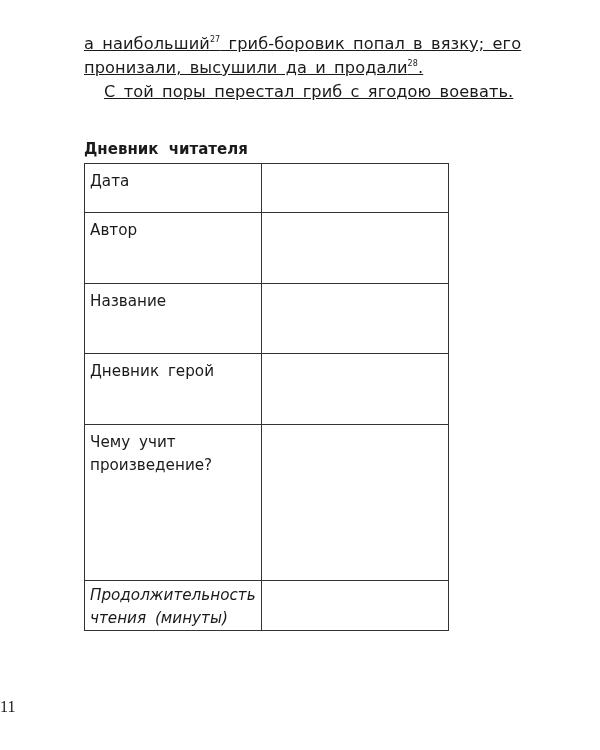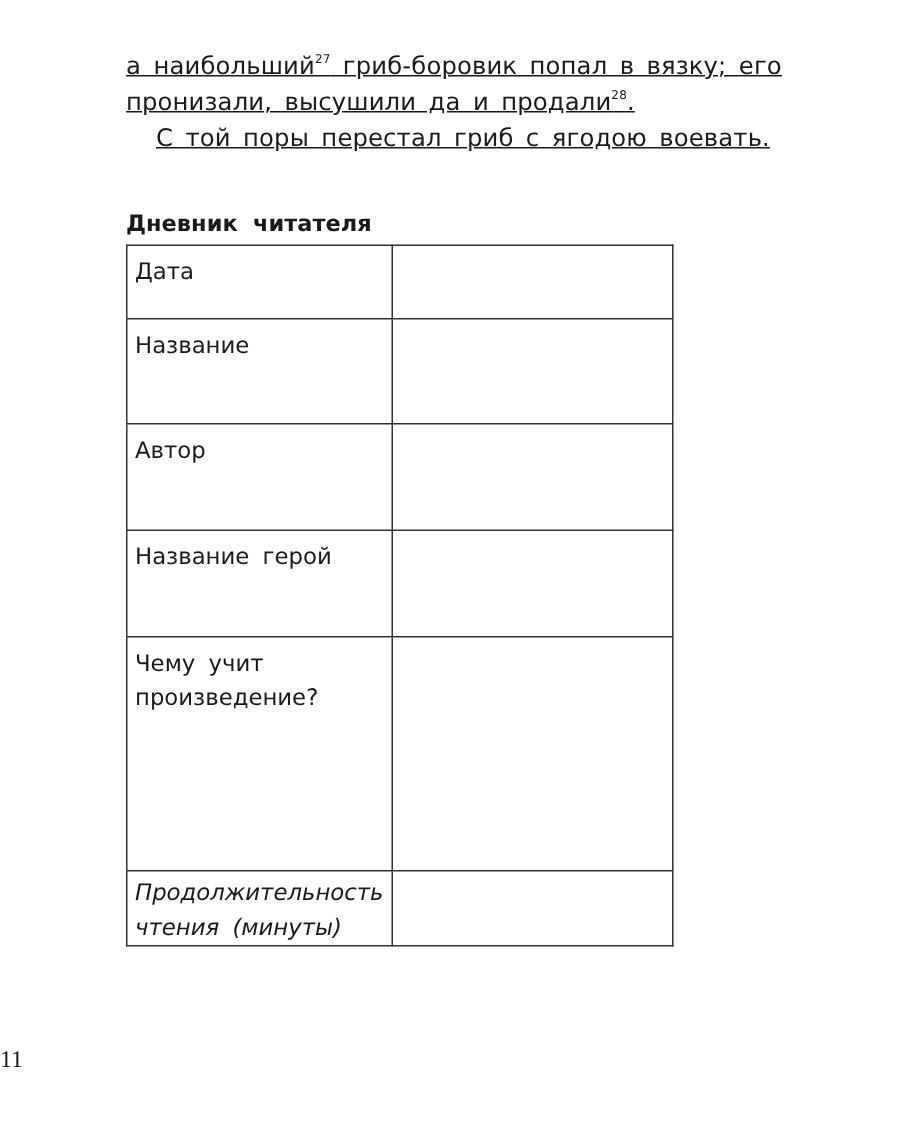--- a/index.html
+++ b/index.html
@@ -86,30 +86,30 @@
 </div>
 
 <div class="title">Дневник читателя</div>
 
 <table class="diary">
   <tbody>
     <tr style="height:49px;">
       <td class="label">Дата</td>
       <td></td>
     </tr>
+    <tr style="height:71px;">
+      <td class="label">Автор</td>
+      <td></td>
+    </tr>
     <tr style="height:70px;">
       <td class="label">Название</td>
       <td></td>
     </tr>
     <tr style="height:71px;">
-      <td class="label">Автор</td>
-      <td></td>
-    </tr>
-    <tr style="height:71px;">
-      <td class="label">Название герой</td>
+      <td class="label">Дневник герой</td>
       <td></td>
     </tr>
     <tr style="height:156px;">
       <td class="label">Чему учит произведение?</td>
       <td></td>
     </tr>
     <tr style="height:50px;font-style:italic;">
       <td class="label" style="padding-top:3px;">Продолжительность чтения (минуты)</td>
       <td></td>
     </tr>

